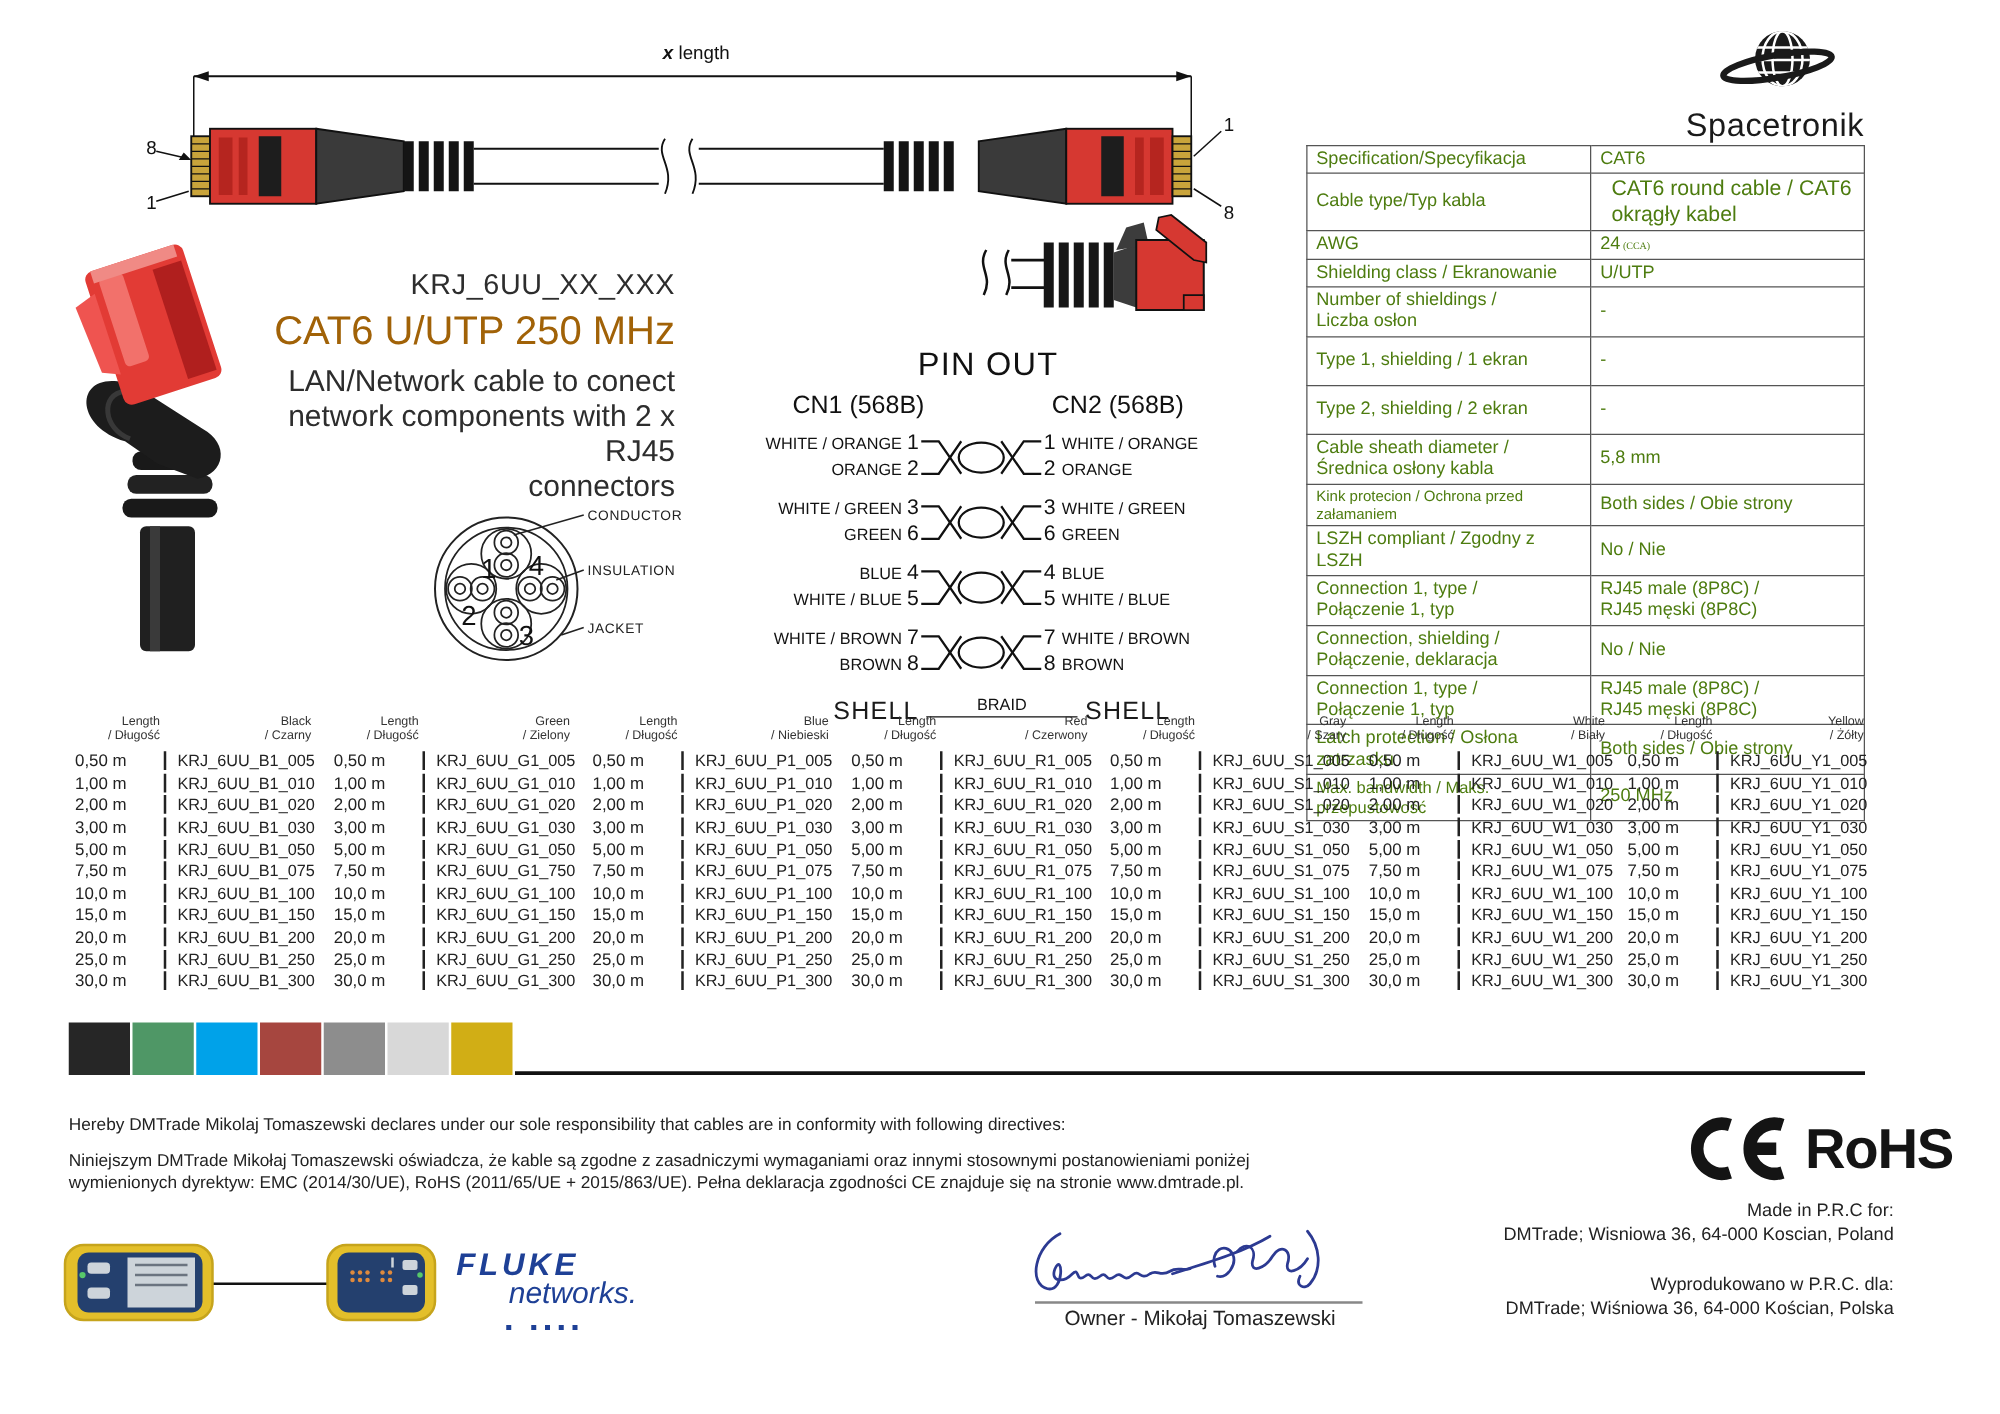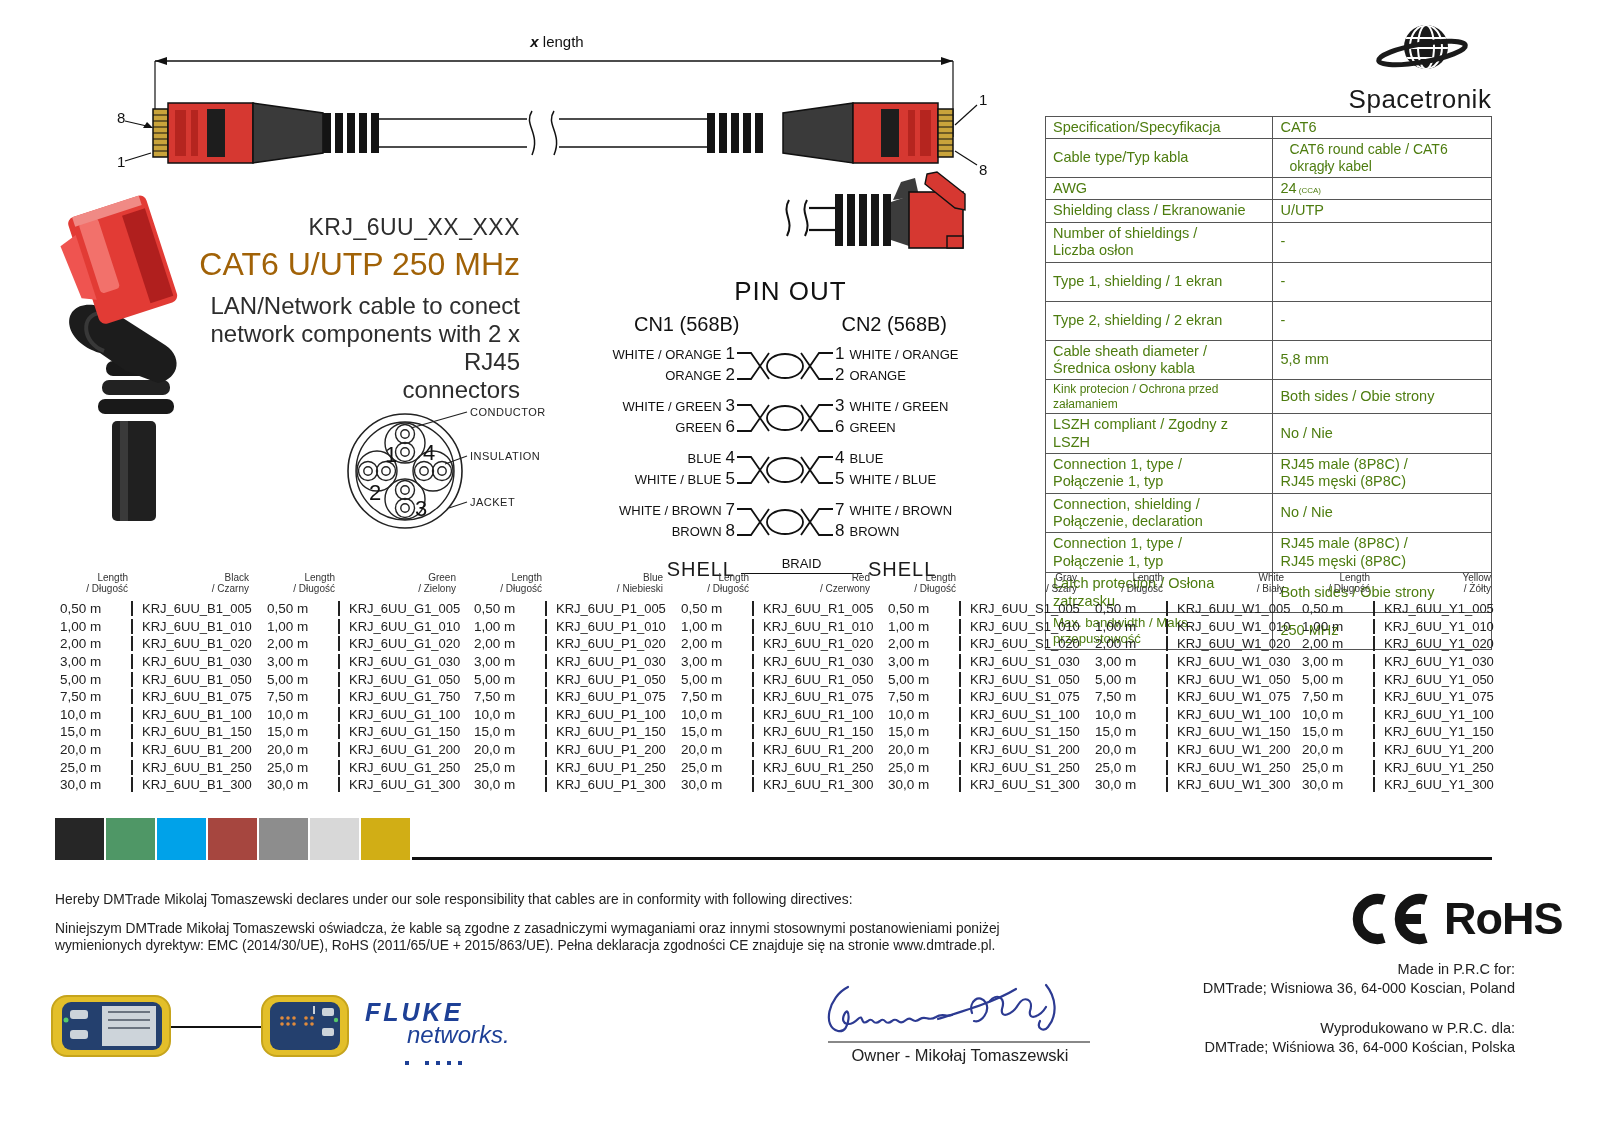--- a/index.html
+++ b/index.html
@@ -13,31 +13,31 @@
   
   #brand{left:1340px;top:20px;width:160px;height:90px;text-align:center;}
   #brand-name{font-size:26px;font-weight:500;color:#1a1a1a;margin-top:2px;letter-spacing:.5px;}
 
   
   #spec-table{left:1045px;top:116px;width:447px;border-collapse:collapse;}
   #spec-table td{border:1px solid #555;padding:2px 7px;font-size:14.5px;line-height:1.2;
                  vertical-align:middle;color:#4d7c0f;}
   #spec-table td.spec-label{width:218px;}
   #spec-table td.spec-value{width:213px;}
-  #spec-table tr:nth-child(2) .spec-value{font-size:14px;padding-left:16px;}
+  #spec-table tr:nth-child(2) .spec-value{font-size:17px;padding-left:16px;}
   #spec-table tr:nth-child(9) .spec-label{font-size:12px;}
   #spec-table tr:nth-child(15) .spec-label{font-size:13.2px;}
   #spec-table tr:nth-child(5) td,#spec-table tr:nth-child(6) td,
   #spec-table tr:nth-child(7) td,#spec-table tr:nth-child(8) td,
   #spec-table tr:nth-child(11) td,#spec-table tr:nth-child(12) td,
   #spec-table tr:nth-child(13) td{height:34px;}
-  .spec-note{font-size:8px;}
-
-  
-  #title-block{left:182px;top:214px;width:338px;text-align:right;}
+  .spec-note{font-size:8px;font-family:Liberation Serif, serif;}
+
+  
+  #title-block{left:202px;top:214px;width:338px;text-align:right;}
   #model{font-size:23px;color:#2d2d2d;letter-spacing:.5px;}
   #prod-title{font-size:32px;font-weight:normal;color:#a16207;margin-top:5px;}
   #prod-desc{font-size:24px;color:#2d2d2d;line-height:28px;margin-top:9px;}
 
   
   #photo{left:42px;top:193px;width:178px;height:330px;}
 
   
   #cross-section{left:333px;top:396px;width:228px;height:150px;}
 
@@ -288,21 +288,21 @@
             <div>Połączenie 1, typ</div>
           </td>
           <td class="spec-value">
             <div>RJ45 male (8P8C) /</div>
             <div>RJ45 męski (8P8C)</div>
           </td>
         </tr>
         <tr>
           <td class="spec-label">
             <div>Connection, shielding /</div>
-            <div>Połączenie, declaration</div>
+            <div>Połączenie, deklaracja</div>
           </td>
           <td class="spec-value">
             <div>No / Nie</div>
           </td>
         </tr>
         <tr>
           <td class="spec-label">
             <div>Connection 1, type /</div>
             <div>Połączenie 1, typ</div>
           </td>

